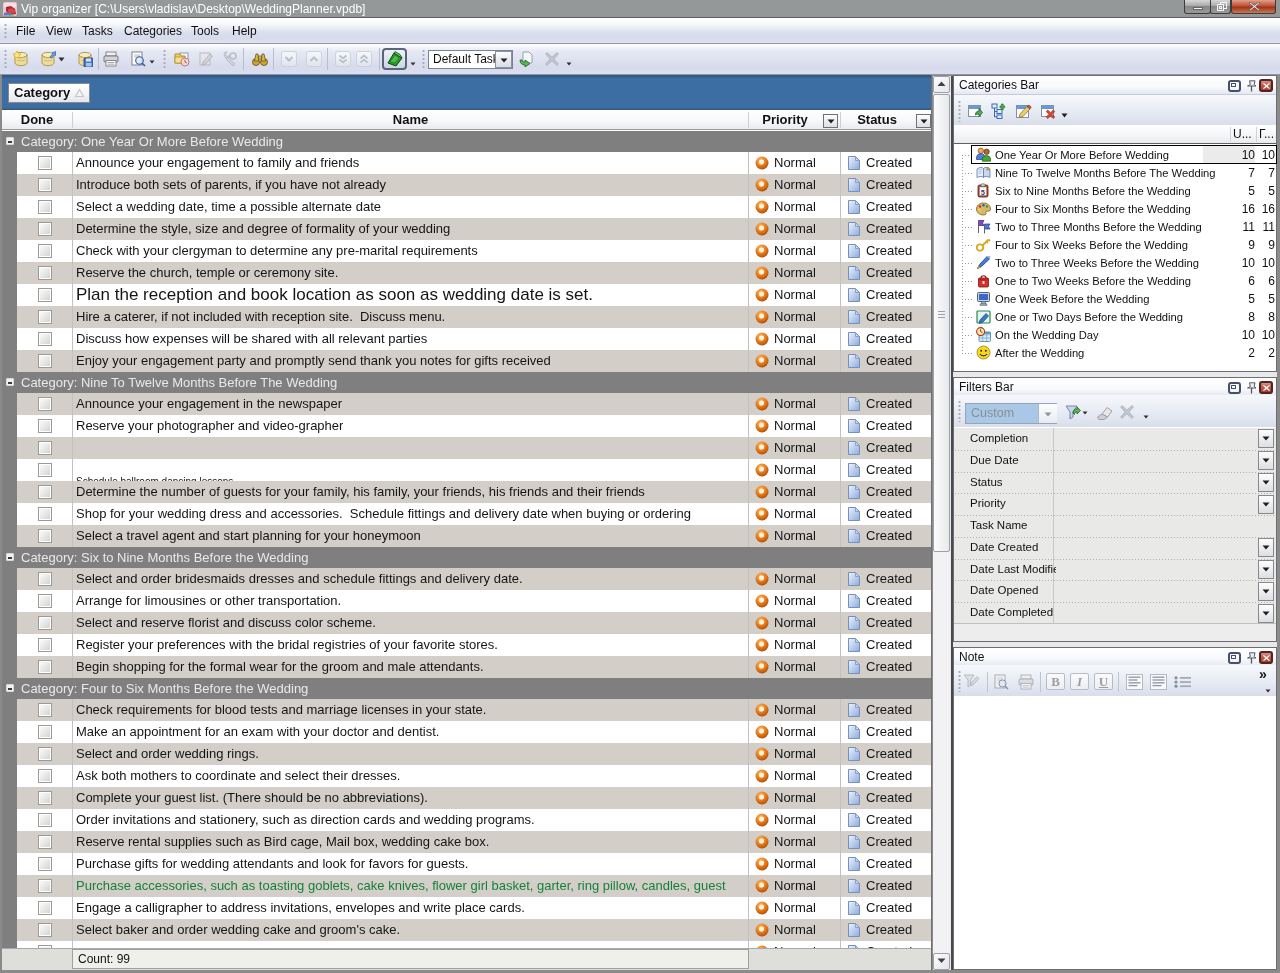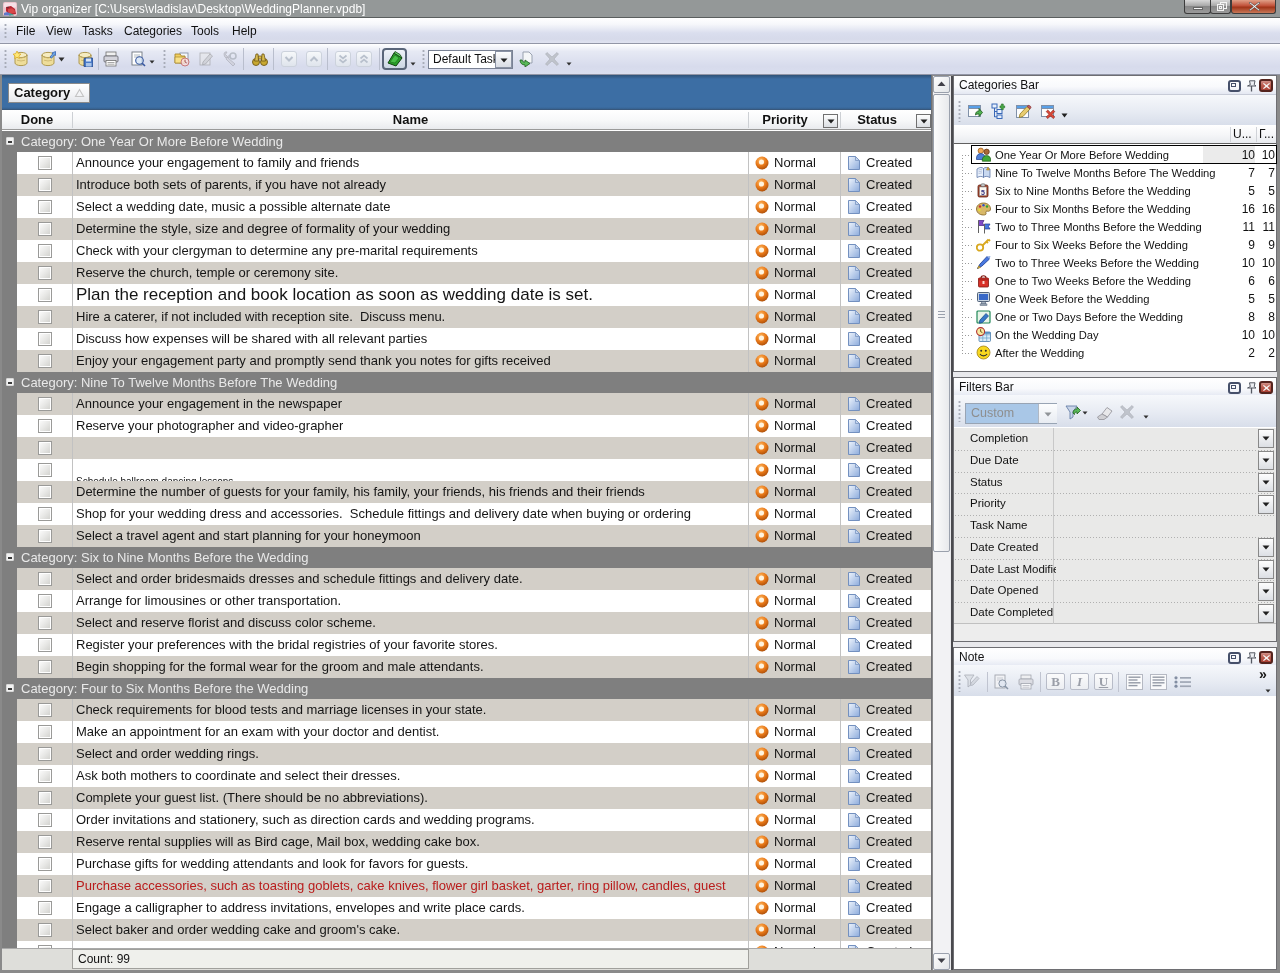--- a/index.html
+++ b/index.html
@@ -237,21 +237,21 @@
       </defs>
       <path d="M0.5 0.5 L7.5 0.5 L11.5 4.5 L11.5 13.5 L0.5 13.5 Z" fill="url(#sg99)" stroke="#7390bf" stroke-width="1"></path>
       <path d="M7.5 0.5 L7.5 4.5 L11.5 4.5 Z" fill="#c4d4ec" stroke="#7a96c2" stroke-width="0.8"></path>
     </svg>
 <div class="tx" style="left:864px;top:99px;font-size:13px;line-height:22px;color:#151515;">Created</div>
 <div class="abs" style="left:15px;top:121px;width:915px;height:22px;background:#ffffff;"></div>
 <div class="abs" style="left:70px;top:121px;width:1px;height:22px;background:#c2c2c2;"></div>
 <div class="abs" style="left:746px;top:121px;width:1px;height:22px;background:#c2c2c2;"></div>
 <div class="abs" style="left:838px;top:121px;width:1px;height:22px;background:#c2c2c2;"></div>
 <div class="abs" style="left:36px;top:125px;width:14px;height:14px;background:linear-gradient(135deg,#fdfdfd,#e8e8e6 50%,#cfcfcb);border:1px solid #9a9a98;box-shadow:inset 0 0 0 1px #fff;"></div>
-<div class="tx" style="left:74px;top:121px;font-size:13px;line-height:22px;color:#151515;max-width:670px;overflow:hidden;">Select a wedding date, music a possible alternate date</div>
+<div class="tx" style="left:74px;top:121px;font-size:13px;line-height:22px;color:#151515;max-width:670px;overflow:hidden;">Select a wedding date, time a possible alternate date</div>
 <svg class="abs" style="left:753px;top:125px" width="14" height="14" viewBox="0 0 14 14">
       <defs>
         <radialGradient id="pg121" cx="40%" cy="30%" r="75%">
           <stop offset="0%" stop-color="#ffb860"></stop>
           <stop offset="55%" stop-color="#e87818"></stop>
           <stop offset="100%" stop-color="#a84c08"></stop>
         </radialGradient>
       </defs>
       <circle cx="7" cy="7" r="6.5" fill="url(#pg121)"></circle>
       <circle cx="6.5" cy="6" r="2.6" fill="#fff4e0"></circle>
@@ -1002,21 +1002,21 @@
       </defs>
       <path d="M0.5 0.5 L7.5 0.5 L11.5 4.5 L11.5 13.5 L0.5 13.5 Z" fill="url(#sg734)" stroke="#7390bf" stroke-width="1"></path>
       <path d="M7.5 0.5 L7.5 4.5 L11.5 4.5 Z" fill="#c4d4ec" stroke="#7a96c2" stroke-width="0.8"></path>
     </svg>
 <div class="tx" style="left:864px;top:734px;font-size:13px;line-height:22px;color:#151515;">Created</div>
 <div class="abs" style="left:15px;top:756px;width:915px;height:22px;background:#d3cfc8;"></div>
 <div class="abs" style="left:70px;top:756px;width:1px;height:22px;background:#c2c2c2;"></div>
 <div class="abs" style="left:746px;top:756px;width:1px;height:22px;background:#c2c2c2;"></div>
 <div class="abs" style="left:838px;top:756px;width:1px;height:22px;background:#c2c2c2;"></div>
 <div class="abs" style="left:36px;top:760px;width:14px;height:14px;background:linear-gradient(135deg,#fdfdfd,#e8e8e6 50%,#cfcfcb);border:1px solid #9a9a98;box-shadow:inset 0 0 0 1px #fff;"></div>
-<div class="tx" style="left:74px;top:756px;font-size:13px;line-height:22px;color:#151515;max-width:670px;overflow:hidden;">Reserve rental supplies will as Bird cage, Mail box, wedding cake box.</div>
+<div class="tx" style="left:74px;top:756px;font-size:13px;line-height:22px;color:#151515;max-width:670px;overflow:hidden;">Reserve rental supplies such as Bird cage, Mail box, wedding cake box.</div>
 <svg class="abs" style="left:753px;top:760px" width="14" height="14" viewBox="0 0 14 14">
       <defs>
         <radialGradient id="pg756" cx="40%" cy="30%" r="75%">
           <stop offset="0%" stop-color="#ffb860"></stop>
           <stop offset="55%" stop-color="#e87818"></stop>
           <stop offset="100%" stop-color="#a84c08"></stop>
         </radialGradient>
       </defs>
       <circle cx="7" cy="7" r="6.5" fill="url(#pg756)"></circle>
       <circle cx="6.5" cy="6" r="2.6" fill="#fff4e0"></circle>
@@ -1060,21 +1060,21 @@
       </defs>
       <path d="M0.5 0.5 L7.5 0.5 L11.5 4.5 L11.5 13.5 L0.5 13.5 Z" fill="url(#sg778)" stroke="#7390bf" stroke-width="1"></path>
       <path d="M7.5 0.5 L7.5 4.5 L11.5 4.5 Z" fill="#c4d4ec" stroke="#7a96c2" stroke-width="0.8"></path>
     </svg>
 <div class="tx" style="left:864px;top:778px;font-size:13px;line-height:22px;color:#151515;">Created</div>
 <div class="abs" style="left:15px;top:800px;width:915px;height:22px;background:#d3cfc8;"></div>
 <div class="abs" style="left:70px;top:800px;width:1px;height:22px;background:#c2c2c2;"></div>
 <div class="abs" style="left:746px;top:800px;width:1px;height:22px;background:#c2c2c2;"></div>
 <div class="abs" style="left:838px;top:800px;width:1px;height:22px;background:#c2c2c2;"></div>
 <div class="abs" style="left:36px;top:804px;width:14px;height:14px;background:linear-gradient(135deg,#fdfdfd,#e8e8e6 50%,#cfcfcb);border:1px solid #9a9a98;box-shadow:inset 0 0 0 1px #fff;"></div>
-<div class="tx" style="left:74px;top:800px;font-size:13px;line-height:22px;color:#b91c1c;max-width:670px;overflow:hidden;">Purchase accessories, such as toasting goblets, cake knives, flower girl basket, garter, ring pillow, candles, guest</div>
+<div class="tx" style="left:74px;top:800px;font-size:13px;line-height:22px;color:#15803d;max-width:670px;overflow:hidden;">Purchase accessories, such as toasting goblets, cake knives, flower girl basket, garter, ring pillow, candles, guest</div>
 <svg class="abs" style="left:753px;top:804px" width="14" height="14" viewBox="0 0 14 14">
       <defs>
         <radialGradient id="pg800" cx="40%" cy="30%" r="75%">
           <stop offset="0%" stop-color="#ffb860"></stop>
           <stop offset="55%" stop-color="#e87818"></stop>
           <stop offset="100%" stop-color="#a84c08"></stop>
         </radialGradient>
       </defs>
       <circle cx="7" cy="7" r="6.5" fill="url(#pg800)"></circle>
       <circle cx="6.5" cy="6" r="2.6" fill="#fff4e0"></circle>

